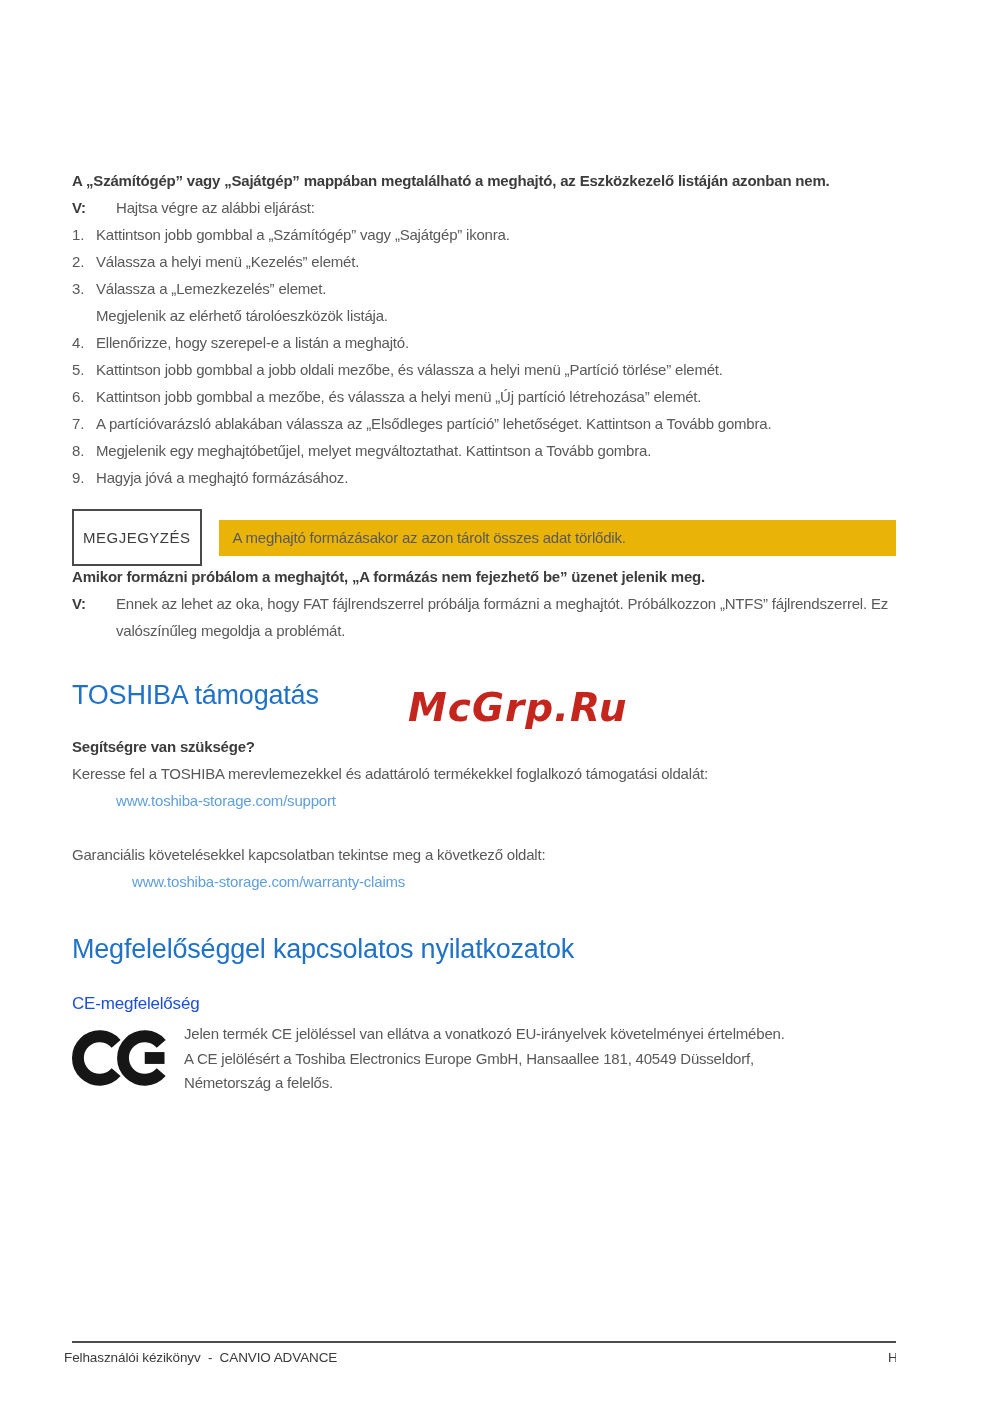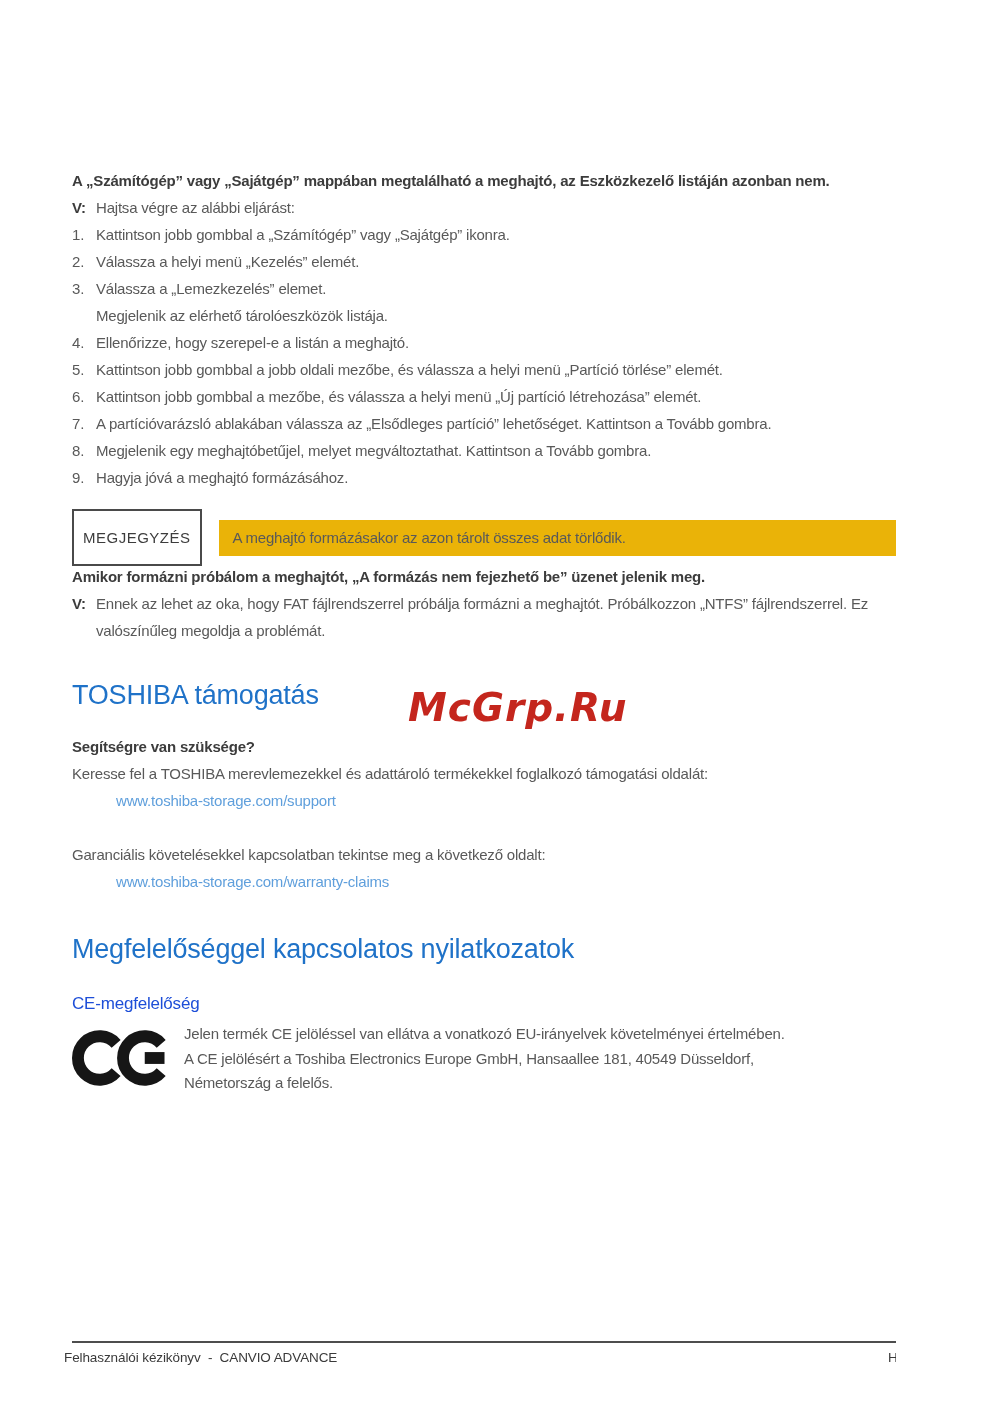--- a/index.html
+++ b/index.html
@@ -11,21 +11,21 @@
     color:#595959;
     overflow:hidden;
   }
   .abs{position:absolute;}
   .body-text{font-size:15px;line-height:27px;letter-spacing:-0.2px;color:#595959;}
   .bold-dark{font-weight:bold;color:#3c3c3c;}
   
   .q{margin:0;}
   .vrow{display:flex;}
   .vlabel{width:24px;flex:0 0 24px;font-weight:bold;color:#3c3c3c;}
-  .vtext{flex:1;}
+  .vtext{flex:1;margin-left:20px;}
   ol.steps{margin:0;padding:0;list-style:none;counter-reset:step;}
   ol.steps li{position:relative;padding-left:24px;counter-increment:step;}
   ol.steps li::before{
     content:counter(step) ".";
     position:absolute;left:0;top:0;color:#595959;
   }
   .subnote{padding-left:0;}
   
   .noterow{display:flex;align-items:center;}
   .notelabel{
@@ -106,21 +106,21 @@
   </section>
 
   <h1 class="abs h1-blue" style="top:678px;left:72px;">TOSHIBA támogatás</h1>
   <div class="abs watermark" style="top:685px;left:408px;">McGrp.Ru</div>
 
   <div class="abs body-text bold-dark" style="top:733px;left:72px;">Segítségre van szüksége?</div>
   <div class="abs body-text" style="top:760px;left:72px;width:862px;">Keresse fel a TOSHIBA merevlemezekkel és adattároló termékekkel foglalkozó támogatási oldalát:</div>
   <a class="abs body-text link" style="top:787px;left:72px;">www.toshiba-storage.com/support</a>
 
   <div class="abs body-text" style="top:841px;left:72px;width:862px;">Garanciális követelésekkel kapcsolatban tekintse meg a következő oldalt:</div>
-  <a class="abs body-text link" style="top:868px;left:72px;">www.toshiba-storage.com/warranty-claims</a>
+  <a class="abs body-text link" style="top:868px;left:88px;">www.toshiba-storage.com/warranty-claims</a>
 
   <h1 class="abs h1-blue" style="top:932px;left:72px;">Megfelelőséggel kapcsolatos nyilatkozatok</h1>
   <h2 class="abs h2-blue" style="top:992px;left:72px;">CE-megfelelőség</h2>
 
   <div class="abs ce-row" style="top:1022px;left:72px;width:862px;">
     <span class="ce-logo">
       <svg width="102" height="72" viewBox="0 0 129 74" aria-hidden="true">
         <path d="M 55.8 19 A 27.5 27.5 0 1 0 55.8 55" fill="none" stroke="#161616" stroke-width="15"></path>
         <path d="M 112.8 19 A 27.5 27.5 0 1 0 112.8 55" fill="none" stroke="#161616" stroke-width="15"></path>
         <path d="M 92 37 H 117" fill="none" stroke="#161616" stroke-width="15"></path>

